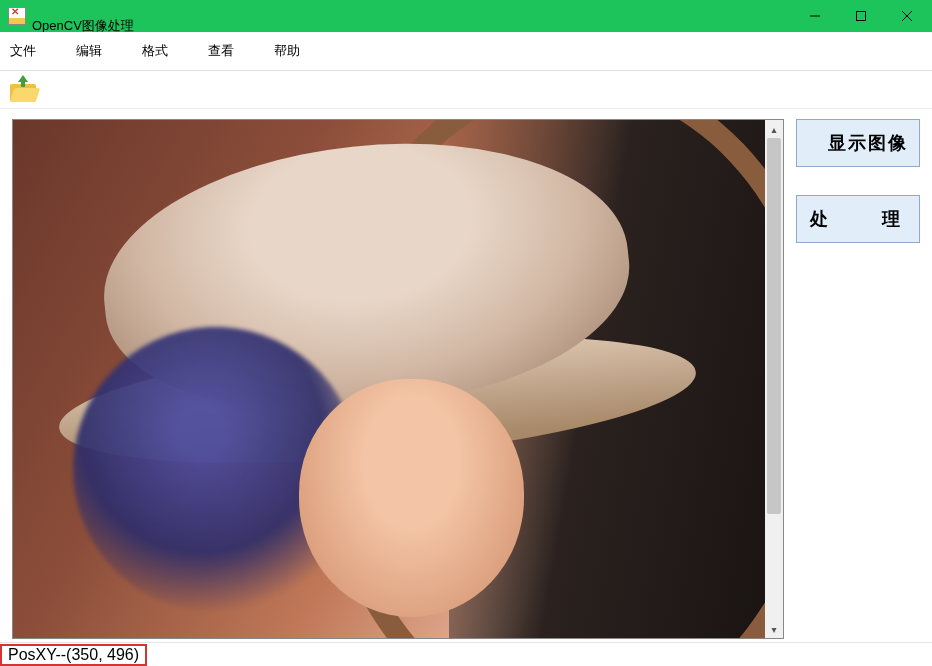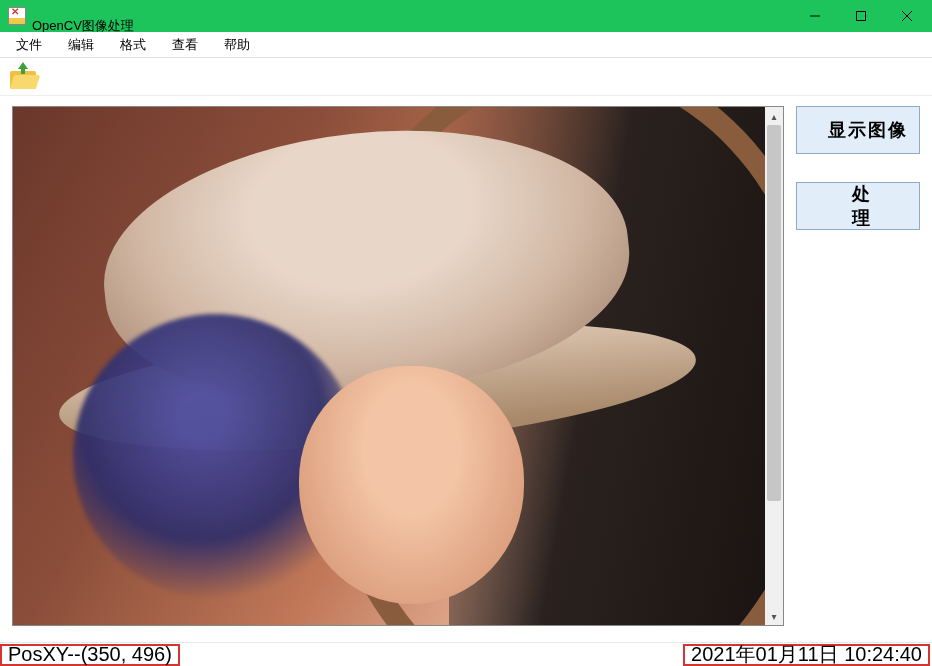--- a/index.html
+++ b/index.html
@@ -48,27 +48,26 @@
   .titlebar .spacer { flex: 1; }
   .titlebar .winbtn {
     width: 46px; height: 32px;
     display: flex; align-items: center; justify-content: center;
     font-size: 14px;
     cursor: default;
   }
 
   
   .menubar {
-    height: 26px;
+    height: 39px;
     background: #fff;
     border-bottom: 1px solid #e0e0e0;
     display: flex;
     align-items: center;
-    padding-left: 6px;
-    gap: 6px;
+    gap: 20px;
   }
   .menubar .menu-item {
     padding: 3px 10px;
     font-size: 13px;
     cursor: default;
   }
 
   
   .toolbar {
     height: 38px;
@@ -236,30 +235,30 @@
     font-size: 18px;
     font-family: "SimSun", serif;
     font-weight: bold;
     letter-spacing: 2px;
     display: flex;
     align-items: center;
     justify-content: center;
     cursor: default;
     padding-left: 20px;
   }
-  .side-btn.process { letter-spacing: 18px; padding-left: 24px; text-align: center; }
+  .side-btn.process { letter-spacing: 18px; padding-left: 12px; }
 
   
   .statusbar {
     height: 24px;
     background: #fff;
     border-top: 1px solid #e6e6e6;
     display: flex;
     align-items: center;
-    font-size: 20px;
+    font-size: 16px;
   }
   .statusbar .pos {
     padding: 0 6px;
     border: 2px solid #d63333;
     height: 22px;
     display: flex;
     align-items: center;
     margin-left: 0;
   }
   .statusbar .spacer { flex: 1; }
@@ -335,14 +334,13 @@
   </div>
   <div class="right-panel">
     <div class="side-btn">显示图像</div>
     <div class="side-btn process">处　理</div>
   </div>
 </div>
 
 <div class="statusbar">
   <div class="pos">PosXY--(350, 496)</div>
   <div class="spacer"></div>
-  <div class="datetime">2021年01月11日 10:24:40</div>
 </div>
 
 </body></html>

